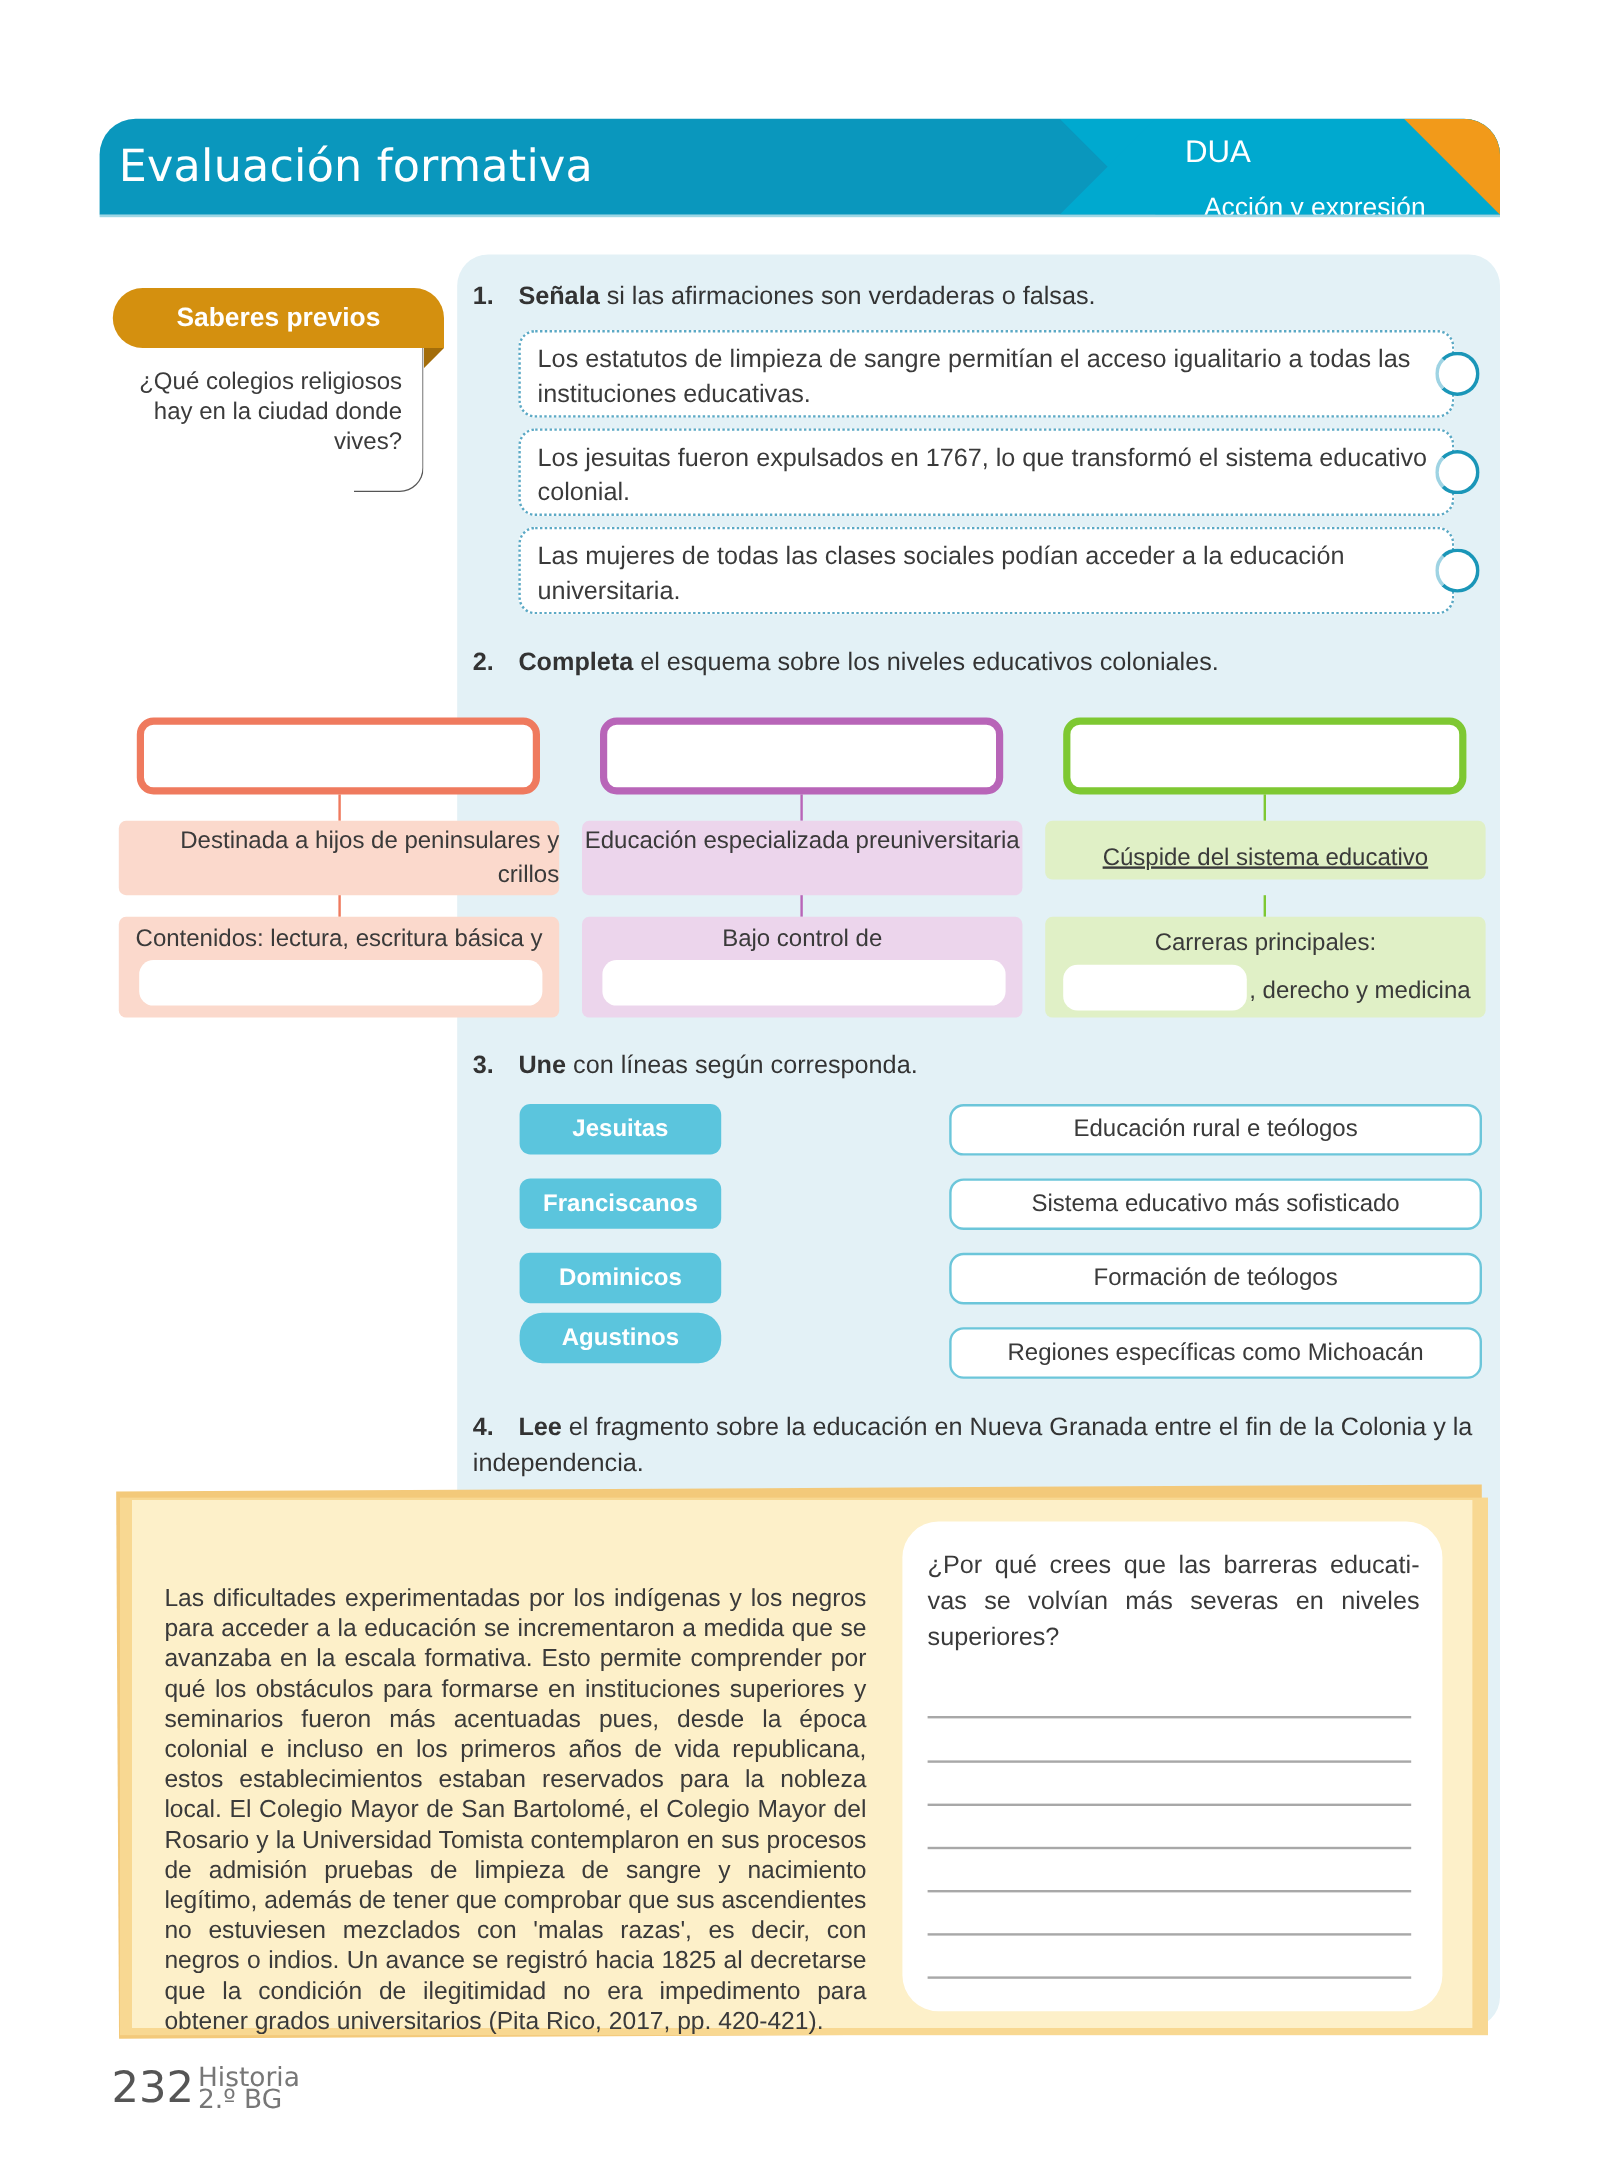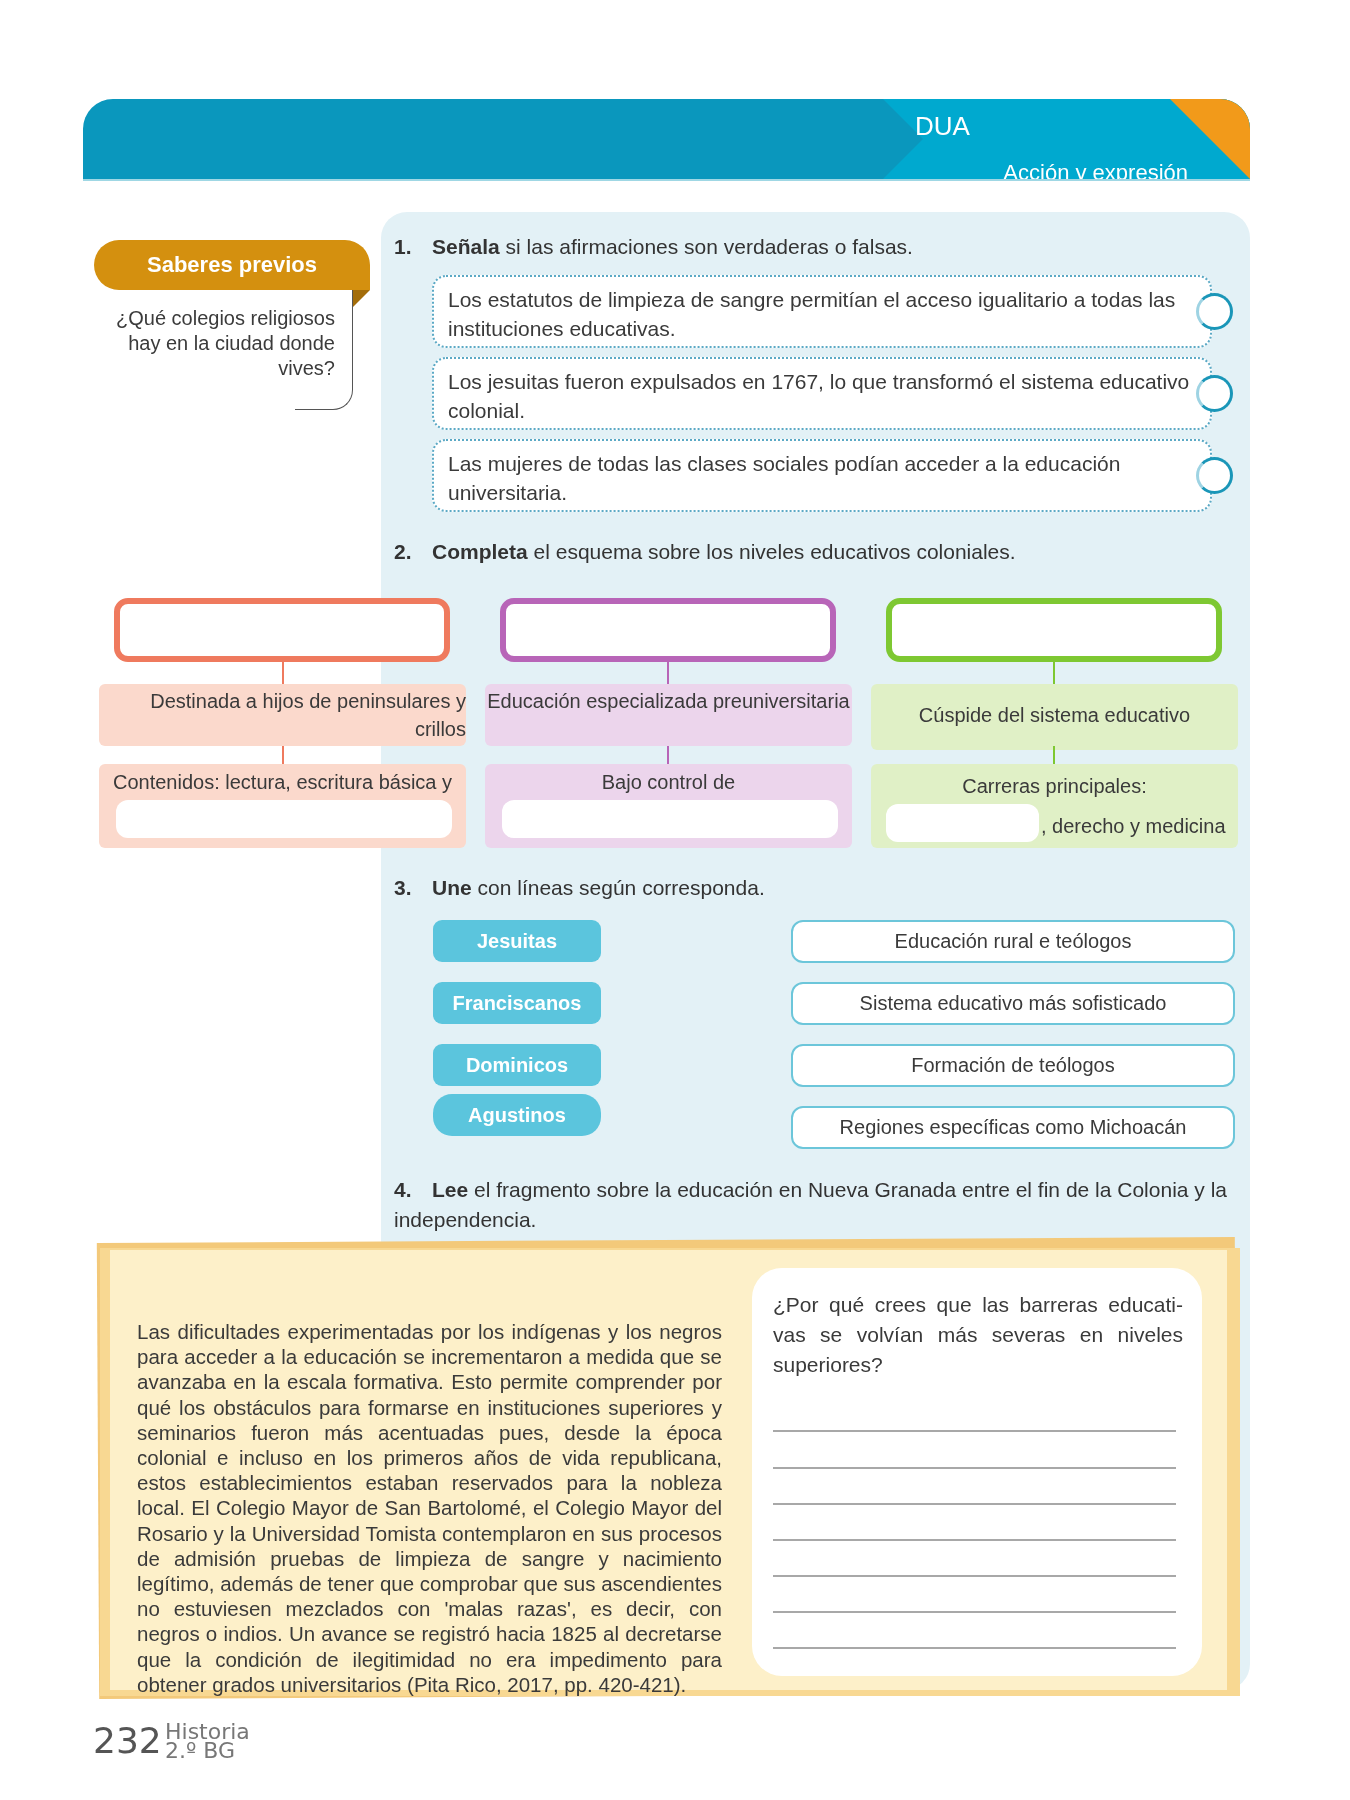--- a/index.html
+++ b/index.html
@@ -5,21 +5,21 @@
   * { box-sizing: border-box; margin: 0; padding: 0; }
   html, body { width: 1350px; height: 1800px; background: #ffffff; overflow: hidden; }
   body { position: relative; font-family: "Liberation Sans", "DejaVu Sans", sans-serif; color: #3a3a3a; }
 
   
   .header { position: absolute; left: 83px; top: 99px; width: 1167px; height: 80px; background: #0a97bd; border-radius: 30px 30px 0 0; overflow: hidden; }
   .header-title { position: absolute; left: 16px; top: 18px; font-size: 37px; color: #ffffff; font-family: "DejaVu Sans", sans-serif; letter-spacing: 0.2px; }
   .header-dua { position: absolute; left: 800px; top: 0; width: 367px; height: 80px; background: #00a9cf; clip-path: polygon(80px 0, 100% 0, 100% 100%, 80px 100%, 0 100%); }
   .header-dua-slant { position: absolute; left: 800px; top: 0; width: 100px; height: 80px; background: #00a9cf; clip-path: polygon(0 0, 100% 0, 100% 100%, 80px 100%); }
   .header-orange { position: absolute; right: 0; top: 0; width: 80px; height: 80px; background: #f29a1a; clip-path: polygon(0 0, 100% 0, 100% 100%); }
-  .header-dua-label { position: absolute; right: 135px; top: 12px; color: #fff; font-size: 26px; font-weight: normal; text-align: left; width: 200px; }
+  .header-dua-label { position: absolute; right: 135px; top: 12px; color: #fff; font-size: 26px; font-weight: normal; text-align: center; width: 200px; }
   .header-dua-sub { position: absolute; right: 62px; top: 45px; color: #fff; font-size: 22px; font-weight: normal; white-space: nowrap; margin-top: 16px; }
   .header-bottom-line { position: absolute; left: 83px; top: 179px; width: 1167px; height: 2px; background: #9fd7e4; }
 
   
   .panel { position: absolute; left: 381px; top: 212px; width: 869px; height: 1478px; background: #e3f1f6; border-radius: 26px; }
 
   
   .saberes-tab { position: absolute; left: 94px; top: 240px; width: 276px; height: 50px; background: #d4900f; border-radius: 25px 25px 0 25px; color: #fff; font-weight: bold; font-size: 22px; text-align: center; line-height: 50px; }
   .saberes-fold { position: absolute; left: 353px; top: 290px; width: 17px; height: 17px; background: #a36d0a; clip-path: polygon(0 0, 100% 0, 0 100%); }
   .saberes-box { position: absolute; left: 100px; top: 290px; width: 253px; height: 120px; border-right: 1.5px solid #555; border-bottom: 1.5px solid #555; border-bottom-right-radius: 20px; border-bottom-left-radius: 0; }
@@ -58,20 +58,21 @@
   .footer-num { position: absolute; left: 93px; top: 1720px; font-size: 36px; font-weight: normal; color: #555; font-family: "DejaVu Sans", sans-serif; }
   .footer-subject { position: absolute; left: 165px; top: 1722px; font-size: 22px; color: #777; line-height: 19px; font-family: "DejaVu Sans", sans-serif; }
 </style>
 </head>
 <body>
 
 <div class="header">
   <div class="header-dua-slant"></div>
   <div class="header-dua"></div>
   <div class="header-orange"></div>
+  <div class="header-title">Evaluación formativa</div>
   <div class="header-dua-label">DUA</div>
   <div class="header-dua-sub">Acción y expresión</div>
 </div>
 <div class="header-bottom-line"></div>
 
 <div class="panel"></div>
 
 <div class="saberes-box"></div>
 <div class="saberes-box-mask"></div>
 <div class="saberes-tab">Saberes previos</div>
@@ -104,21 +105,21 @@
 
 <div class="scheme-top" style="left:500px; border-color:#b865b8;"></div>
 <div class="scheme-line" style="left:667px; top:662px; height:22px; background:#b865b8;"></div>
 <div class="scheme-box" style="left:485px; top:684px; height:62px; background:#ecd5ec; padding-top:3px;"><span>Educación especializada preuniversitaria</span></div>
 <div class="scheme-line" style="left:667px; top:746px; height:18px; background:#b865b8;"></div>
 <div class="scheme-box" style="left:485px; top:764px; height:84px; background:#ecd5ec; padding-top:4px;"><span>Bajo control de</span></div>
 <div class="scheme-input" style="left:502px; top:800px; width:336px;"></div>
 
 <div class="scheme-top" style="left:886px; border-color:#7ec832;"></div>
 <div class="scheme-line" style="left:1053px; top:662px; height:22px; background:#7ec832;"></div>
-<div class="scheme-box" style="left:871px; top:684px; height:66px; background:#e0f0c6; line-height:62px;"><span>Cúspide del sistema educativo</span></div>
+<div class="scheme-box" style="left:871px; top:684px; height:49px; background:#e0f0c6; line-height:62px;text-decoration:underline;"><span>Cúspide del sistema educativo</span></div>
 <div class="scheme-line" style="left:1053px; top:746px; height:18px; background:#7ec832;"></div>
 <div class="scheme-box" style="left:871px; top:764px; height:84px; background:#e0f0c6; padding-top:8px;"><span>Carreras principales:</span></div>
 <div class="scheme-input" style="left:886px; top:804px; width:153px;"></div>
 <div style="position:absolute; left:1041px; top:812px; font-size:20px; color:#3a3a3a; line-height:28px;">, derecho y medicina</div>
 
 <div class="q-label" style="top:873px;">
   <span class="q-num">3.</span><span class="q-bold">Une</span><span> con líneas según corresponda.</span>
 </div>
 
 <div class="match-left" style="top:920px;">Jesuitas</div>

